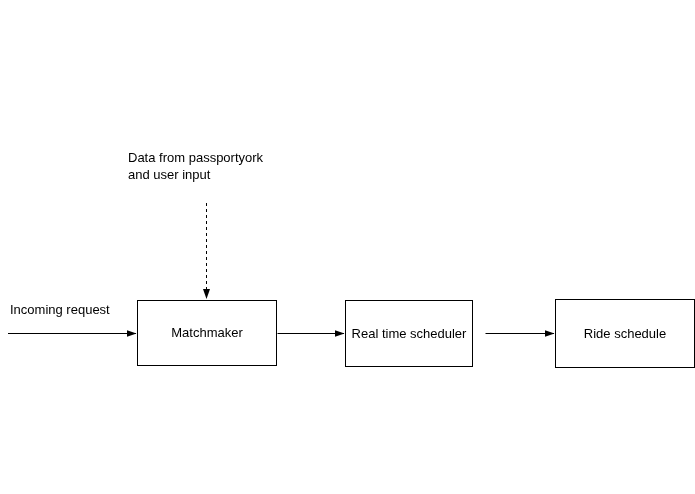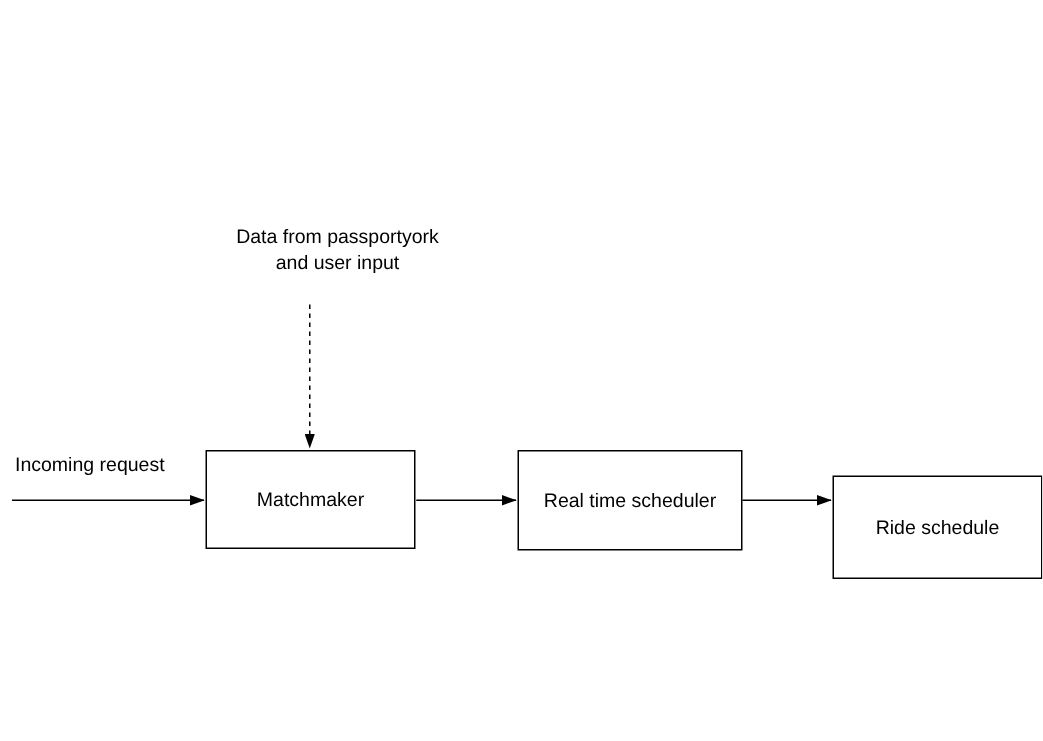--- a/index.html
+++ b/index.html
@@ -30,38 +30,38 @@
     border: 1px solid var(--stroke, #000000);
     display: flex;
     align-items: center;
     justify-content: center;
     font-size: 13px;
     line-height: 16px;
     text-align: center;
     white-space: nowrap;
   }
   .node-matchmaker   { left: 137px; top: 300px; width: 140px; height: 66px; }
-  .node-realtime     { left: 345px; top: 300px; width: 150px; height: 67px; }
-  .node-rideschedule { left: 555px; top: 317px; width: 140px; height: 69px; }
+  .node-realtime     { left: 345px; top: 300px; width: 128px; height: 67px; }
+  .node-rideschedule { left: 555px; top: 299px; width: 140px; height: 69px; }
   .edge-label {
     position: absolute;
     font-size: 13px;
     line-height: 16px;
   }
   .label-incoming {
     left: 10px;
     top: 302px;
     white-space: nowrap;
     text-align: right;
   }
   .label-data-source {
-    left: 140px;
+    left: 128px;
     top: 149px;
     width: 170px;
-    text-align: center;
+    text-align: left;
     white-space: pre-line;
     line-height: 17px;
   }
 </style>
 </head>
 <body>
 
 <div class="canvas">
 
   <svg class="edges" width="695" height="494" viewBox="0 0 695 494" xmlns="http://www.w3.org/2000/svg">

